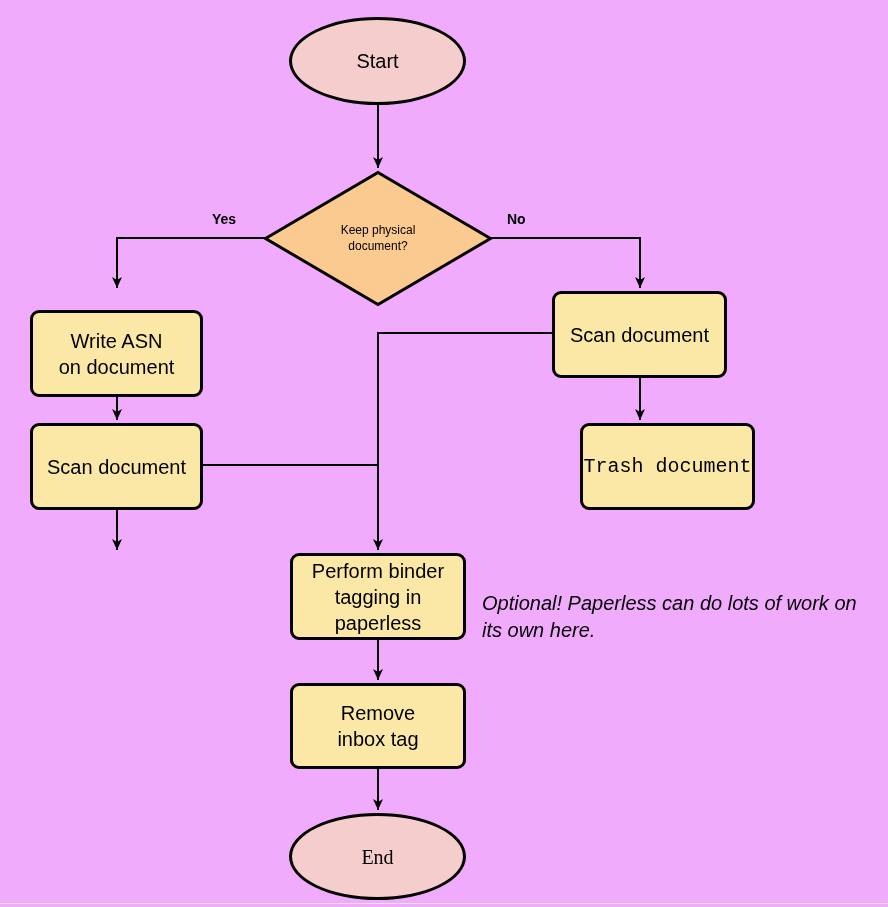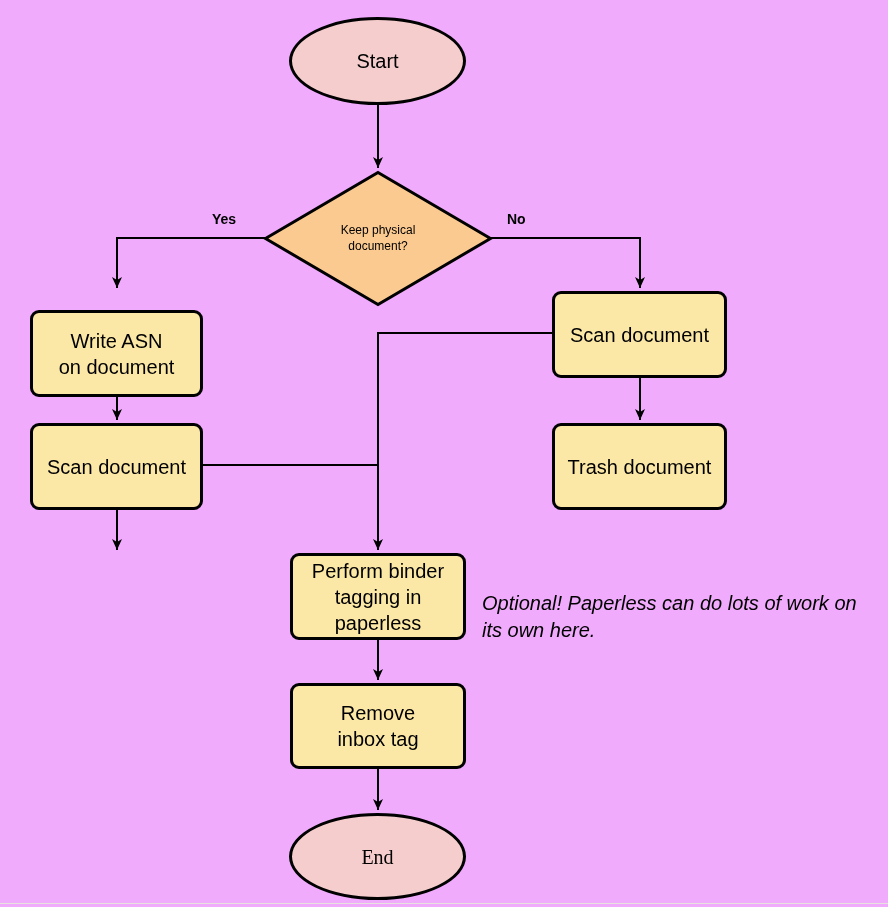--- a/index.html
+++ b/index.html
@@ -133,21 +133,21 @@
 
   <div class="node process" style="left:30px; top:423px; width:173px; height:87px;">
     <span>Scan document</span>
   </div>
 
 
   <div class="node process" style="left:552px; top:291px; width:175px; height:87px;">
     <span>Scan document</span>
   </div>
 
-  <div class="node process" style="left:552px; top:423px; width:175px; height:87px;">
+  <div class="node process" style="left:580px; top:423px; width:175px; height:87px;font-family:Liberation Mono, monospace;">
     <span>Trash document</span>
   </div>
 
   <div class="node process" style="left:290px; top:553px; width:176px; height:87px;">
     <span>Perform binder
 tagging in
 paperless</span>
   </div>
 
   <div class="node process" style="left:290px; top:683px; width:176px; height:86px;">

